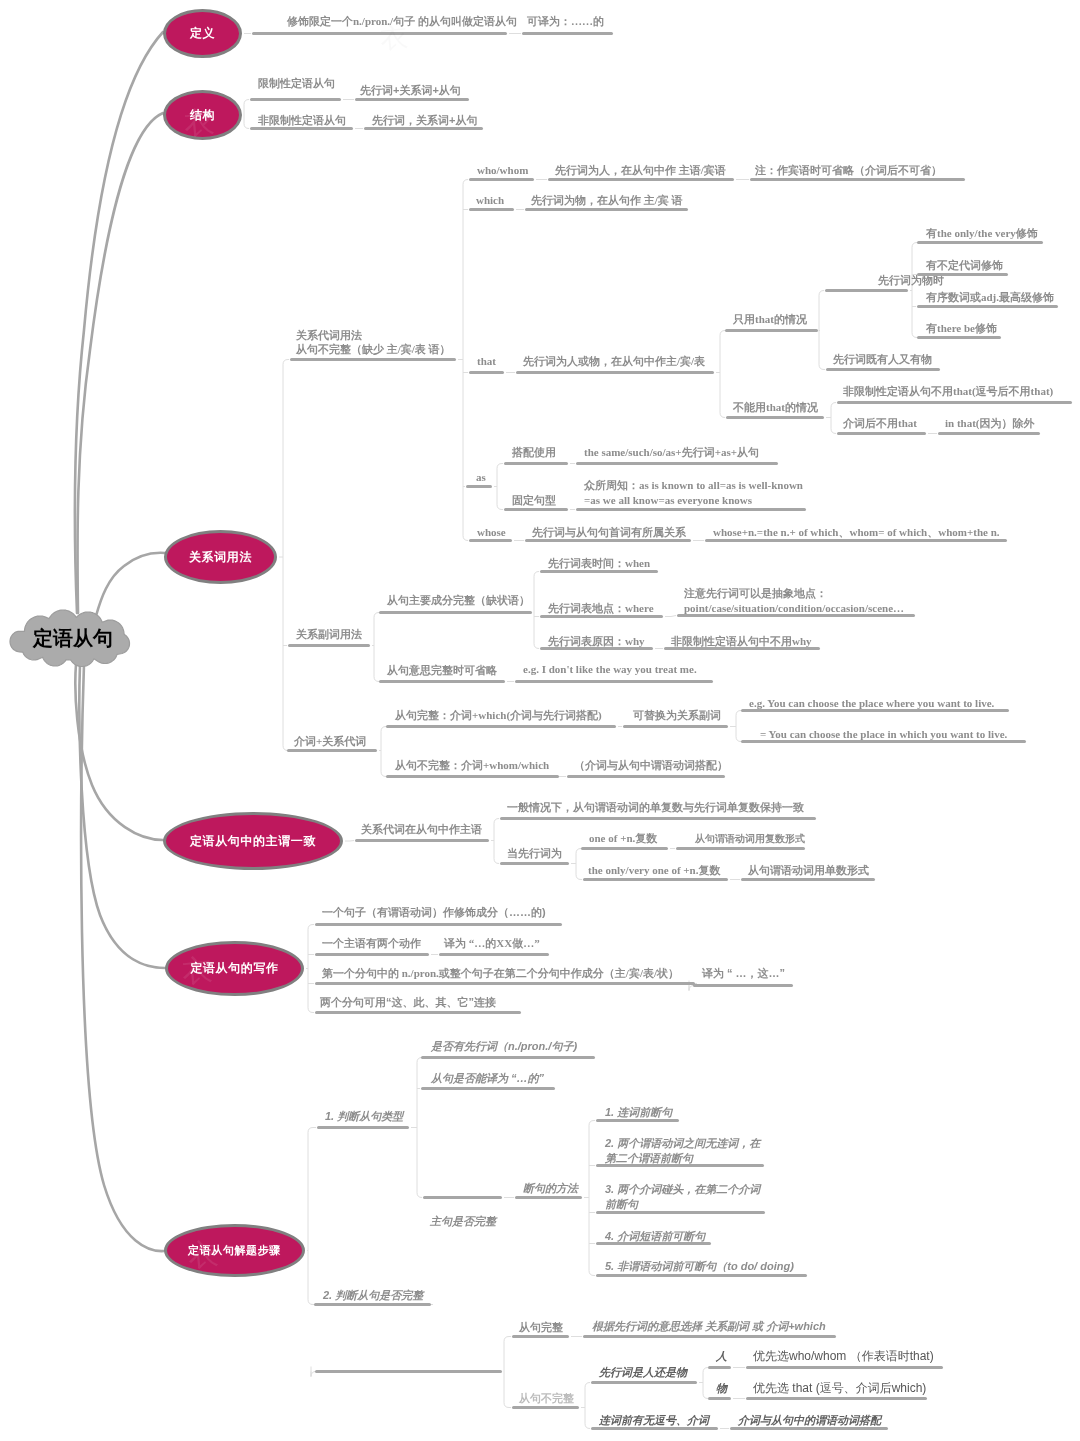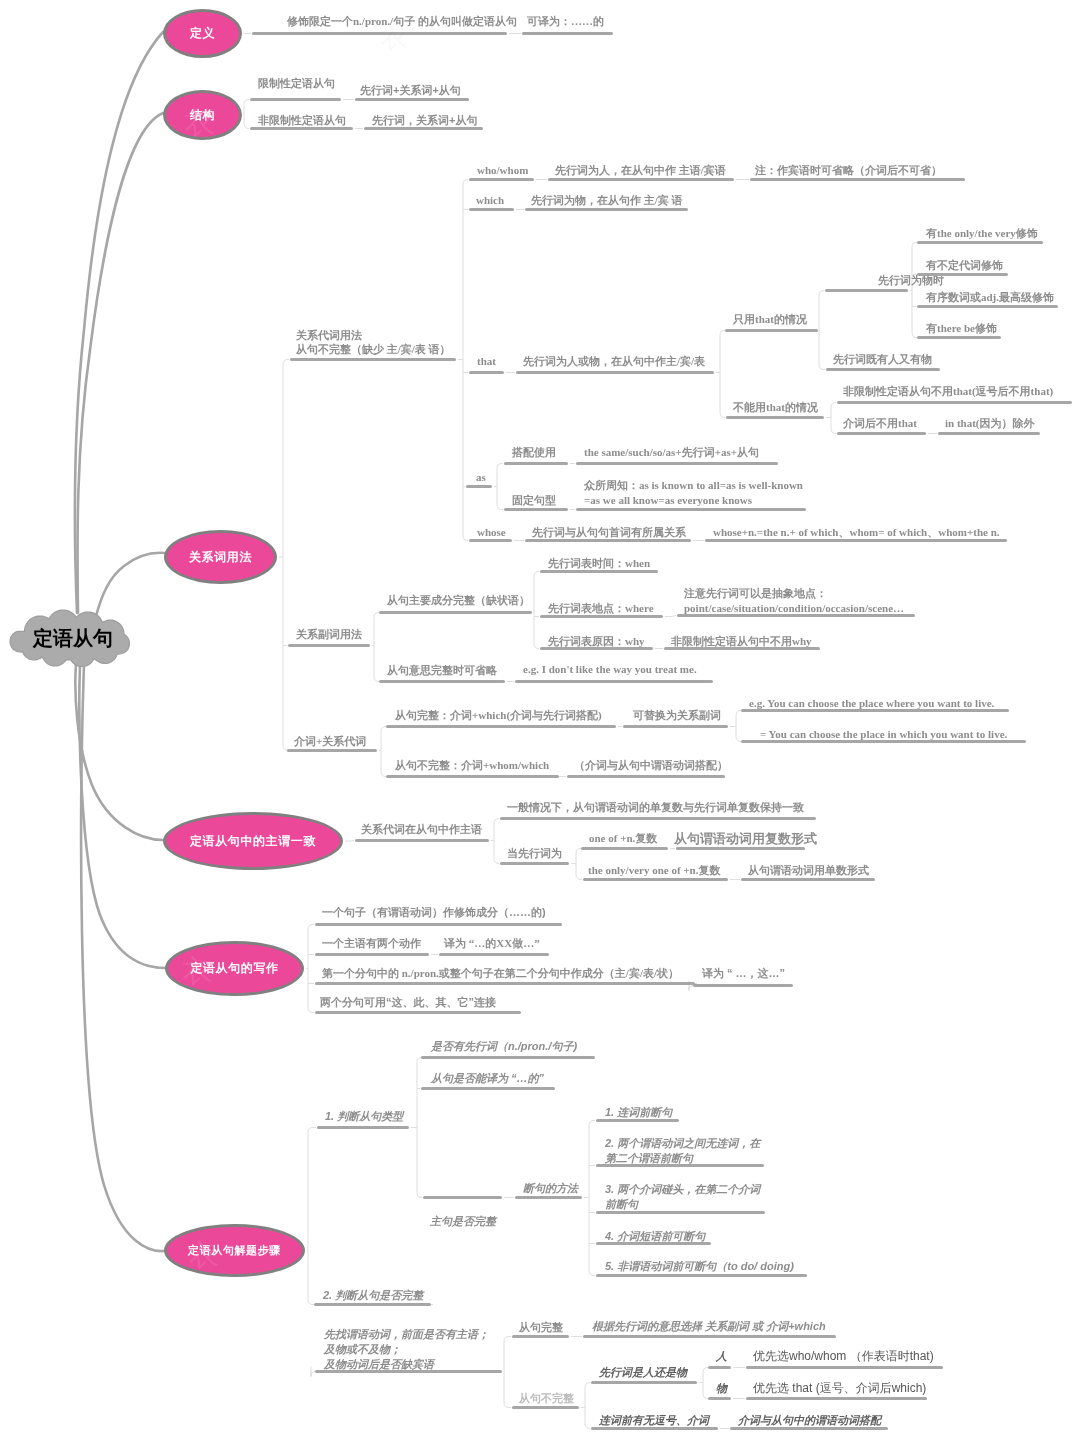--- a/index.html
+++ b/index.html
@@ -11,21 +11,21 @@
   .leaf .tx{display:block;color:#8d8d8d;font-weight:bold;}
   .ul{position:absolute;height:3px;background:#a6a6a6;border-radius:1.5px;}
   .f-cn  .tx{font-family:"Liberation Sans",sans-serif;}
   .f-mix .tx{font-family:"Liberation Serif","Liberation Sans",serif;}
   .f-en  .tx{font-family:"Liberation Serif",serif;}
   .f-it  .tx{font-family:"Liberation Sans",sans-serif;font-style:italic;}
   .f-itb .tx{font-family:"Liberation Sans",sans-serif;font-style:italic;color:#5f5f5f;}
   .f-cnb .tx{font-family:"Liberation Sans",sans-serif;font-style:italic;color:#5f5f5f;}
   .f-lt  .tx{font-family:"Liberation Sans",sans-serif;color:#bcbcbc;}
   .f-reg .tx{font-family:"Liberation Sans",sans-serif;font-weight:normal;color:#565656;}
-  .ell{position:absolute;background:#ec4899;border:3px solid #808080;border-radius:50%;
+  .ell{position:absolute;background:#be185d;border:3px solid #808080;border-radius:50%;
        box-sizing:border-box;display:flex;align-items:center;justify-content:center;}
   .ell span{color:#fff;font-weight:bold;font-size:12px;letter-spacing:0.6px;
             font-family:"Liberation Sans",sans-serif;}
   .wm{position:absolute;font-weight:normal;font-family:"Liberation Serif",serif;
       transform:rotate(-6deg);pointer-events:none;white-space:nowrap;}
   .wm-light{color:#ffffff;opacity:0.085;}
   .wm-dark{color:#000000;opacity:0.018;}
   #cloud-label{position:absolute;color:#000;font-weight:bold;font-size:20px;line-height:22px;
                font-family:"Liberation Sans",sans-serif;white-space:nowrap;}
 </style>
@@ -432,21 +432,21 @@
     </div>
 <div class="ul" style="left:500px;top:817px;width:316px;"></div>
 <div class="leaf f-cn" style="left:507px;top:846px;font-size:11px;line-height:15px;">
       <span class="tx">当先行词为</span>
     </div>
 <div class="ul" style="left:500px;top:862px;width:69px;"></div>
 <div class="leaf f-mix" style="left:589px;top:831px;font-size:11px;line-height:15px;">
       <span class="tx">one of +n.复数</span>
     </div>
 <div class="ul" style="left:581px;top:847px;width:87px;"></div>
-<div class="leaf f-cn" style="left:674px;top:831px;font-size:13px;line-height:15px;">
+<div class="leaf f-cn" style="left:695px;top:831px;font-size:10px;line-height:15px;">
       <span class="tx">从句谓语动词用复数形式</span>
     </div>
 <div class="ul" style="left:676px;top:847px;width:129px;"></div>
 <div class="leaf f-mix" style="left:588px;top:863px;font-size:11px;line-height:15px;">
       <span class="tx">the only/very one of +n.复数</span>
     </div>
 <div class="ul" style="left:583px;top:878px;width:145px;"></div>
 <div class="leaf f-cn" style="left:748px;top:863px;font-size:11px;line-height:15px;">
       <span class="tx">从句谓语动词用单数形式</span>
     </div>
@@ -514,25 +514,20 @@
     </div>
 <div class="ul" style="left:596px;top:1242px;width:115px;"></div>
 <div class="leaf f-it" style="left:605px;top:1259px;font-size:11px;line-height:15px;">
       <span class="tx">5. 非谓语动词前可断句（to do/ doing)</span>
     </div>
 <div class="ul" style="left:596px;top:1274px;width:211px;"></div>
 <div class="leaf f-it" style="left:323px;top:1288px;font-size:11px;line-height:15px;">
       <span class="tx">2. 判断从句是否完整</span>
     </div>
 <div class="ul" style="left:314px;top:1303px;width:117px;"></div>
-<div class="leaf f-it" style="left:324px;top:1327px;font-size:11px;line-height:15px;">
-      <span class="tx">先找谓语动词，前面是否有主语；</span>
-      <span class="tx">及物或不及物；</span>
-      <span class="tx">及物动词后是否缺宾语</span>
-    </div>
 <div class="ul" style="left:315px;top:1370px;width:187px;"></div>
 <div class="leaf f-cn" style="left:519px;top:1320px;font-size:11px;line-height:15px;">
       <span class="tx">从句完整</span>
     </div>
 <div class="ul" style="left:512px;top:1335px;width:57px;"></div>
 <div class="leaf f-it" style="left:592px;top:1319px;font-size:11px;line-height:15px;">
       <span class="tx">根据先行词的意思选择 关系副词 或 介词+which</span>
     </div>
 <div class="ul" style="left:583px;top:1335px;width:253px;"></div>
 <div class="leaf f-lt" style="left:519px;top:1391px;font-size:11px;line-height:15px;">

